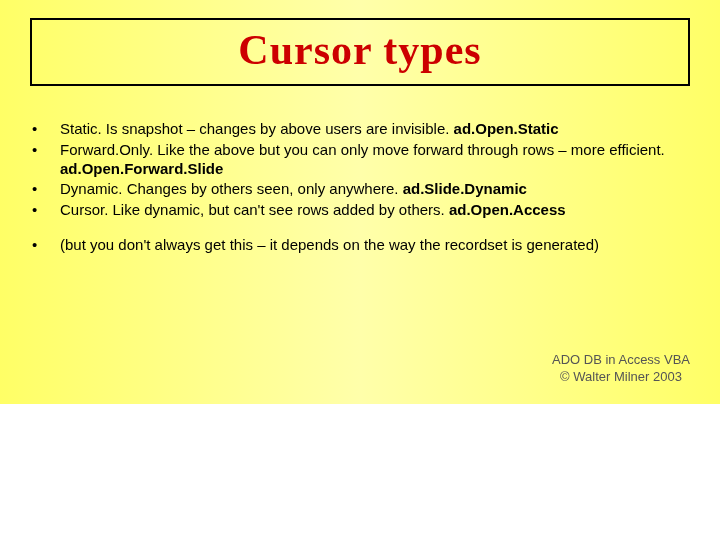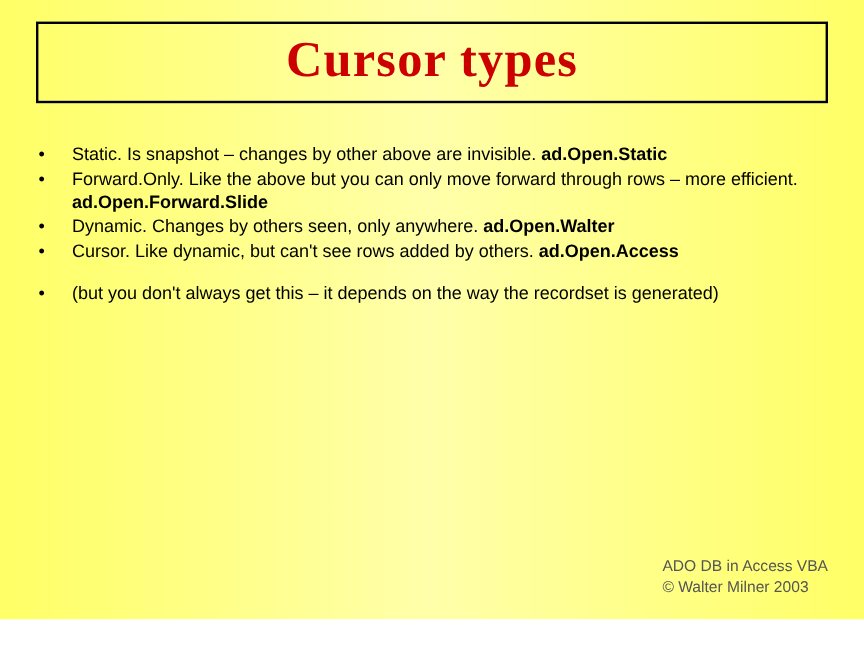--- a/index.html
+++ b/index.html
@@ -4,21 +4,21 @@
 <style>
   html, body {
     margin: 0;
     padding: 0;
     width: 720px;
     height: 540px;
     overflow: hidden;
   }
   .slide {
     width: 720px;
-    height: 516px;
+    height: 404px;
     background: linear-gradient(to right, #ffff66 0%, #ffffaa 50%, #ffff66 100%);
     position: relative;
     font-family: Arial, sans-serif;
     box-sizing: border-box;
   }
   .title-box {
     position: absolute;
     top: 18px;
     left: 30px;
     right: 30px;
@@ -63,54 +63,54 @@
   }
   .gap {
     height: 14px;
   }
   .footer {
     position: absolute;
     right: 30px;
     bottom: 18px;
     font-size: 13px;
     color: #555;
-    text-align: left;
+    text-align: center;
     line-height: 1.3;
     margin-left: 20px;
   }
 </style>
 </head>
 <body>
 
 <div class="slide">
 
   <div class="title-box">
     <h1 class="title">Cursor types</h1>
   </div>
 
   <div class="content">
 
     <div class="bullet-row">
       <div class="bullet-mark">•</div>
       <div class="bullet-text">
-        <span>Static. Is snapshot – changes by other above are invisible. </span><span class="bold">ad.Open.Static</span>
+        <span>Static. Is snapshot – changes by above users are invisible. </span><span class="bold">ad.Open.Static</span>
       </div>
     </div>
 
     <div class="bullet-row">
       <div class="bullet-mark">•</div>
       <div class="bullet-text">
         <span>Forward.Only. Like the above but you can only move forward through rows – more efficient. </span><span class="bold">ad.Open.Forward.Slide</span>
       </div>
     </div>
 
     <div class="bullet-row">
       <div class="bullet-mark">•</div>
       <div class="bullet-text">
-        <span>Dynamic. Changes by others seen, only anywhere. </span><span class="bold">ad.Open.Walter</span>
+        <span>Dynamic. Changes by others seen, only anywhere. </span><span class="bold">ad.Slide.Dynamic</span>
       </div>
     </div>
 
     <div class="bullet-row">
       <div class="bullet-mark">•</div>
       <div class="bullet-text">
         <span>Cursor. Like dynamic, but can't see rows added by others. </span><span class="bold">ad.Open.Access</span>
       </div>
     </div>
 

